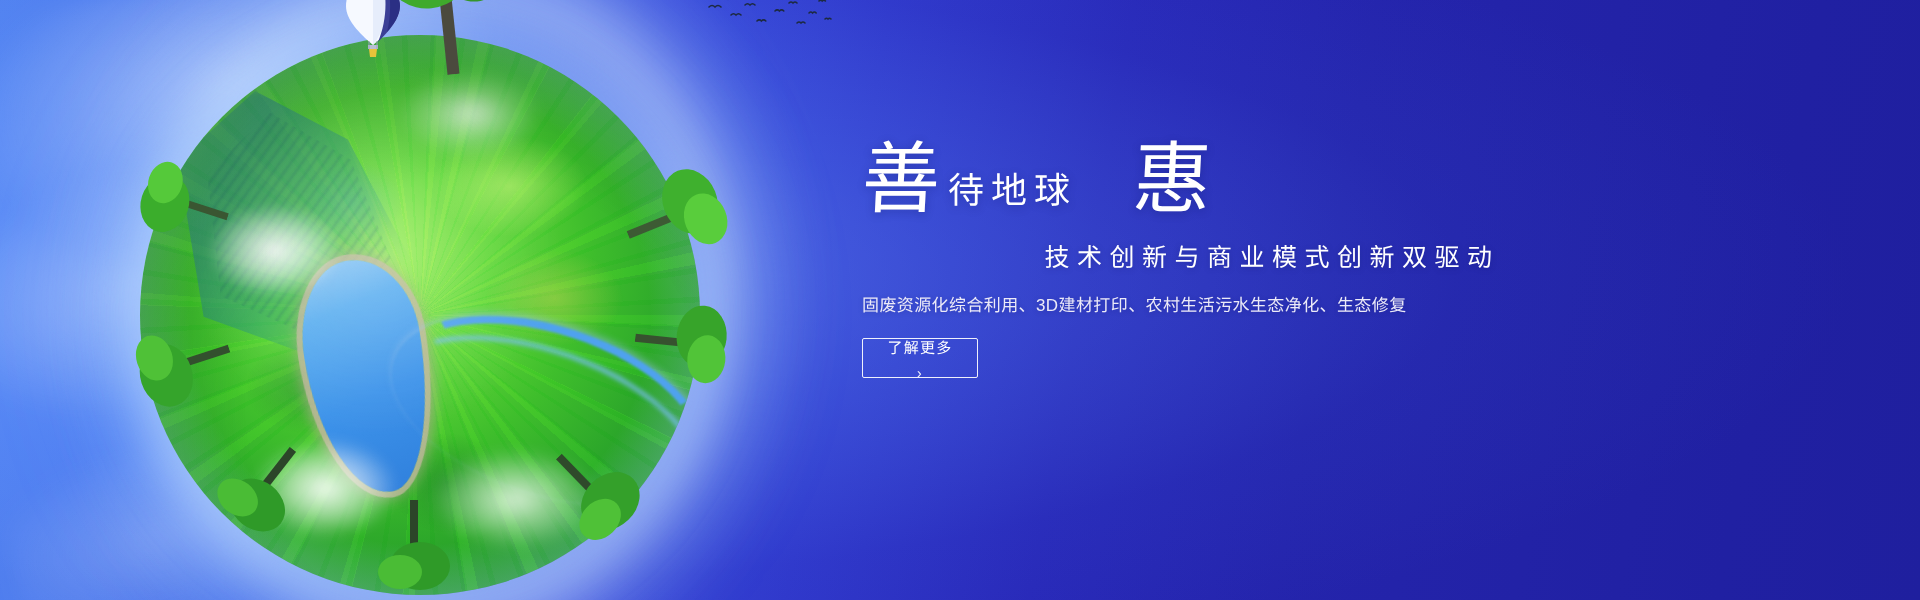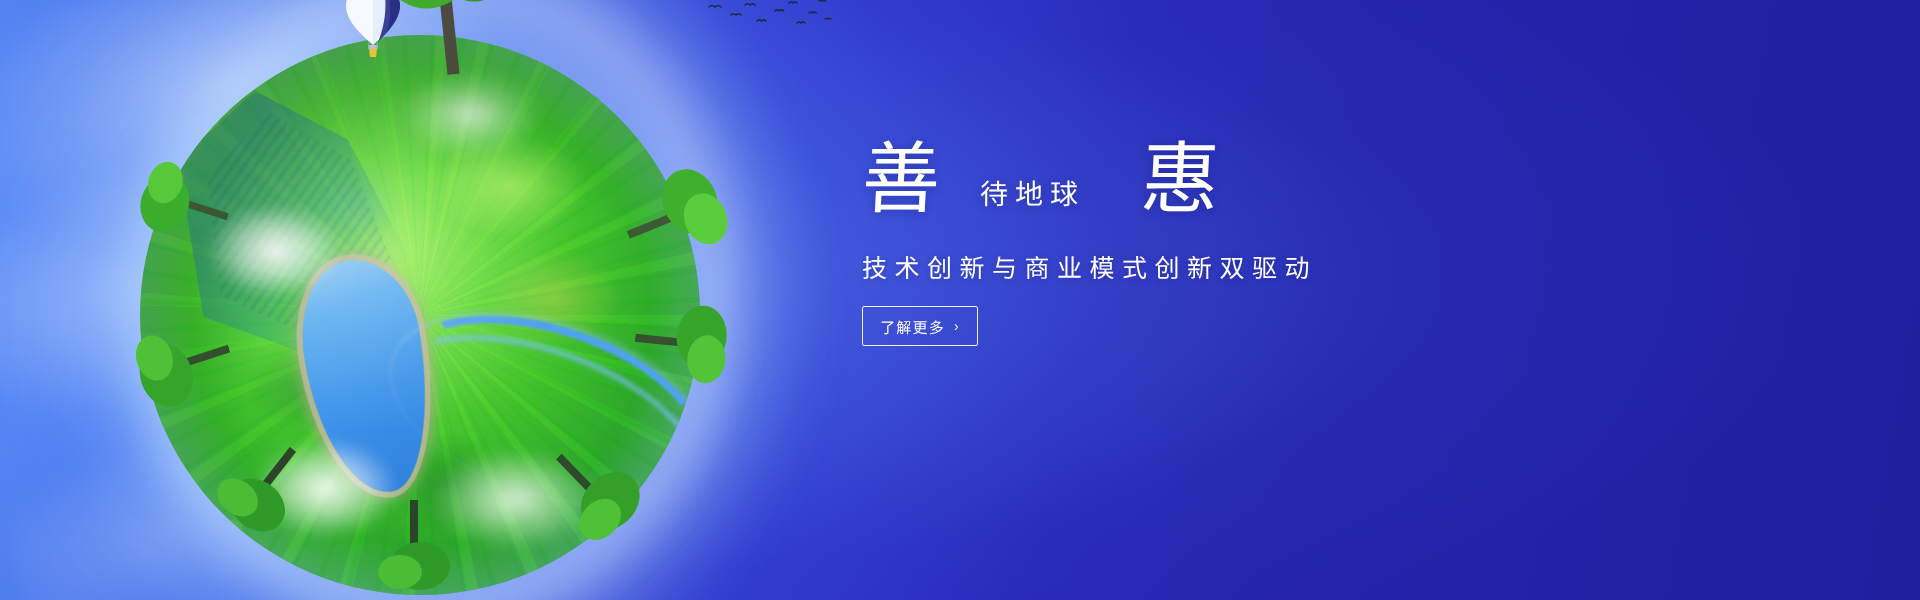--- a/index.html
+++ b/index.html
@@ -194,51 +194,53 @@
     text-shadow:0 2px 10px rgba(10,20,90,0.30);
   }
   .hl-big{
     font-family:"Liberation Serif","DejaVu Serif",serif;
     font-size:78px;line-height:.92;font-weight:400;
     letter-spacing:0;
     transform:skewX(-3deg);
   }
   .hl-small{
     font-family:"Liberation Serif","DejaVu Serif",serif;
-    font-size:28px;line-height:1;font-weight:400;
+    font-size:36px;line-height:1;font-weight:400;
     letter-spacing:7px;
-    padding-bottom:7px;padding-left:8px;margin-left:32px;
+    padding-bottom:7px;padding-left:8px;
   }
   .hl-gap{width:56px;}
 
   .subtitle{
-    margin-top:32px;
+    margin-top:21px;
     font-size:25px;letter-spacing:7.5px;
     font-weight:400;color:#ffffff;white-space:nowrap;
     text-shadow:0 1px 6px rgba(10,20,90,0.28);
+    text-align:center;
   }
   .desc{
     margin-top:18px;
     font-size:17px;letter-spacing:.4px;color:#eceaf8;
     white-space:nowrap;
     text-shadow:0 1px 5px rgba(10,20,90,0.25);
   }
   .more-btn{
     margin-top:22px;
     display:inline-flex;align-items:center;justify-content:center;
     gap:9px;
     width:116px;height:40px;
     border:1px solid rgba(255,255,255,0.92);
     border-radius:2px;
     background:transparent;
     color:#ffffff;
     font-size:15px;letter-spacing:1.2px;
     font-family:"Liberation Sans","DejaVu Sans",sans-serif;
     cursor:pointer;
     padding:0 8px;
+    flex-direction:column;
   }
   .more-btn .chev{font-size:14px;line-height:1;opacity:.95;}
 </style>
 </head>
 <body>
 
 <div class="banner">
 
   <div class="bg-base"></div>
   <div class="bg-clouds"></div>
@@ -359,20 +361,21 @@
 
     <div class="headline">
       <span class="hl-big">善</span>
       <span class="hl-small">待地球</span>
       <span class="hl-gap"></span>
       <span class="hl-big">惠</span>
     </div>
 
     <div class="subtitle">技术创新与商业模式创新双驱动</div>
 
+    <div class="desc">固废资源化综合利用、3D建材打印、农村生活污水生态净化、生态修复</div>
 
     <button class="more-btn">
       <span>了解更多</span>
       <span class="chev">›</span>
     </button>
 
   </div>
 
 </div>
 

